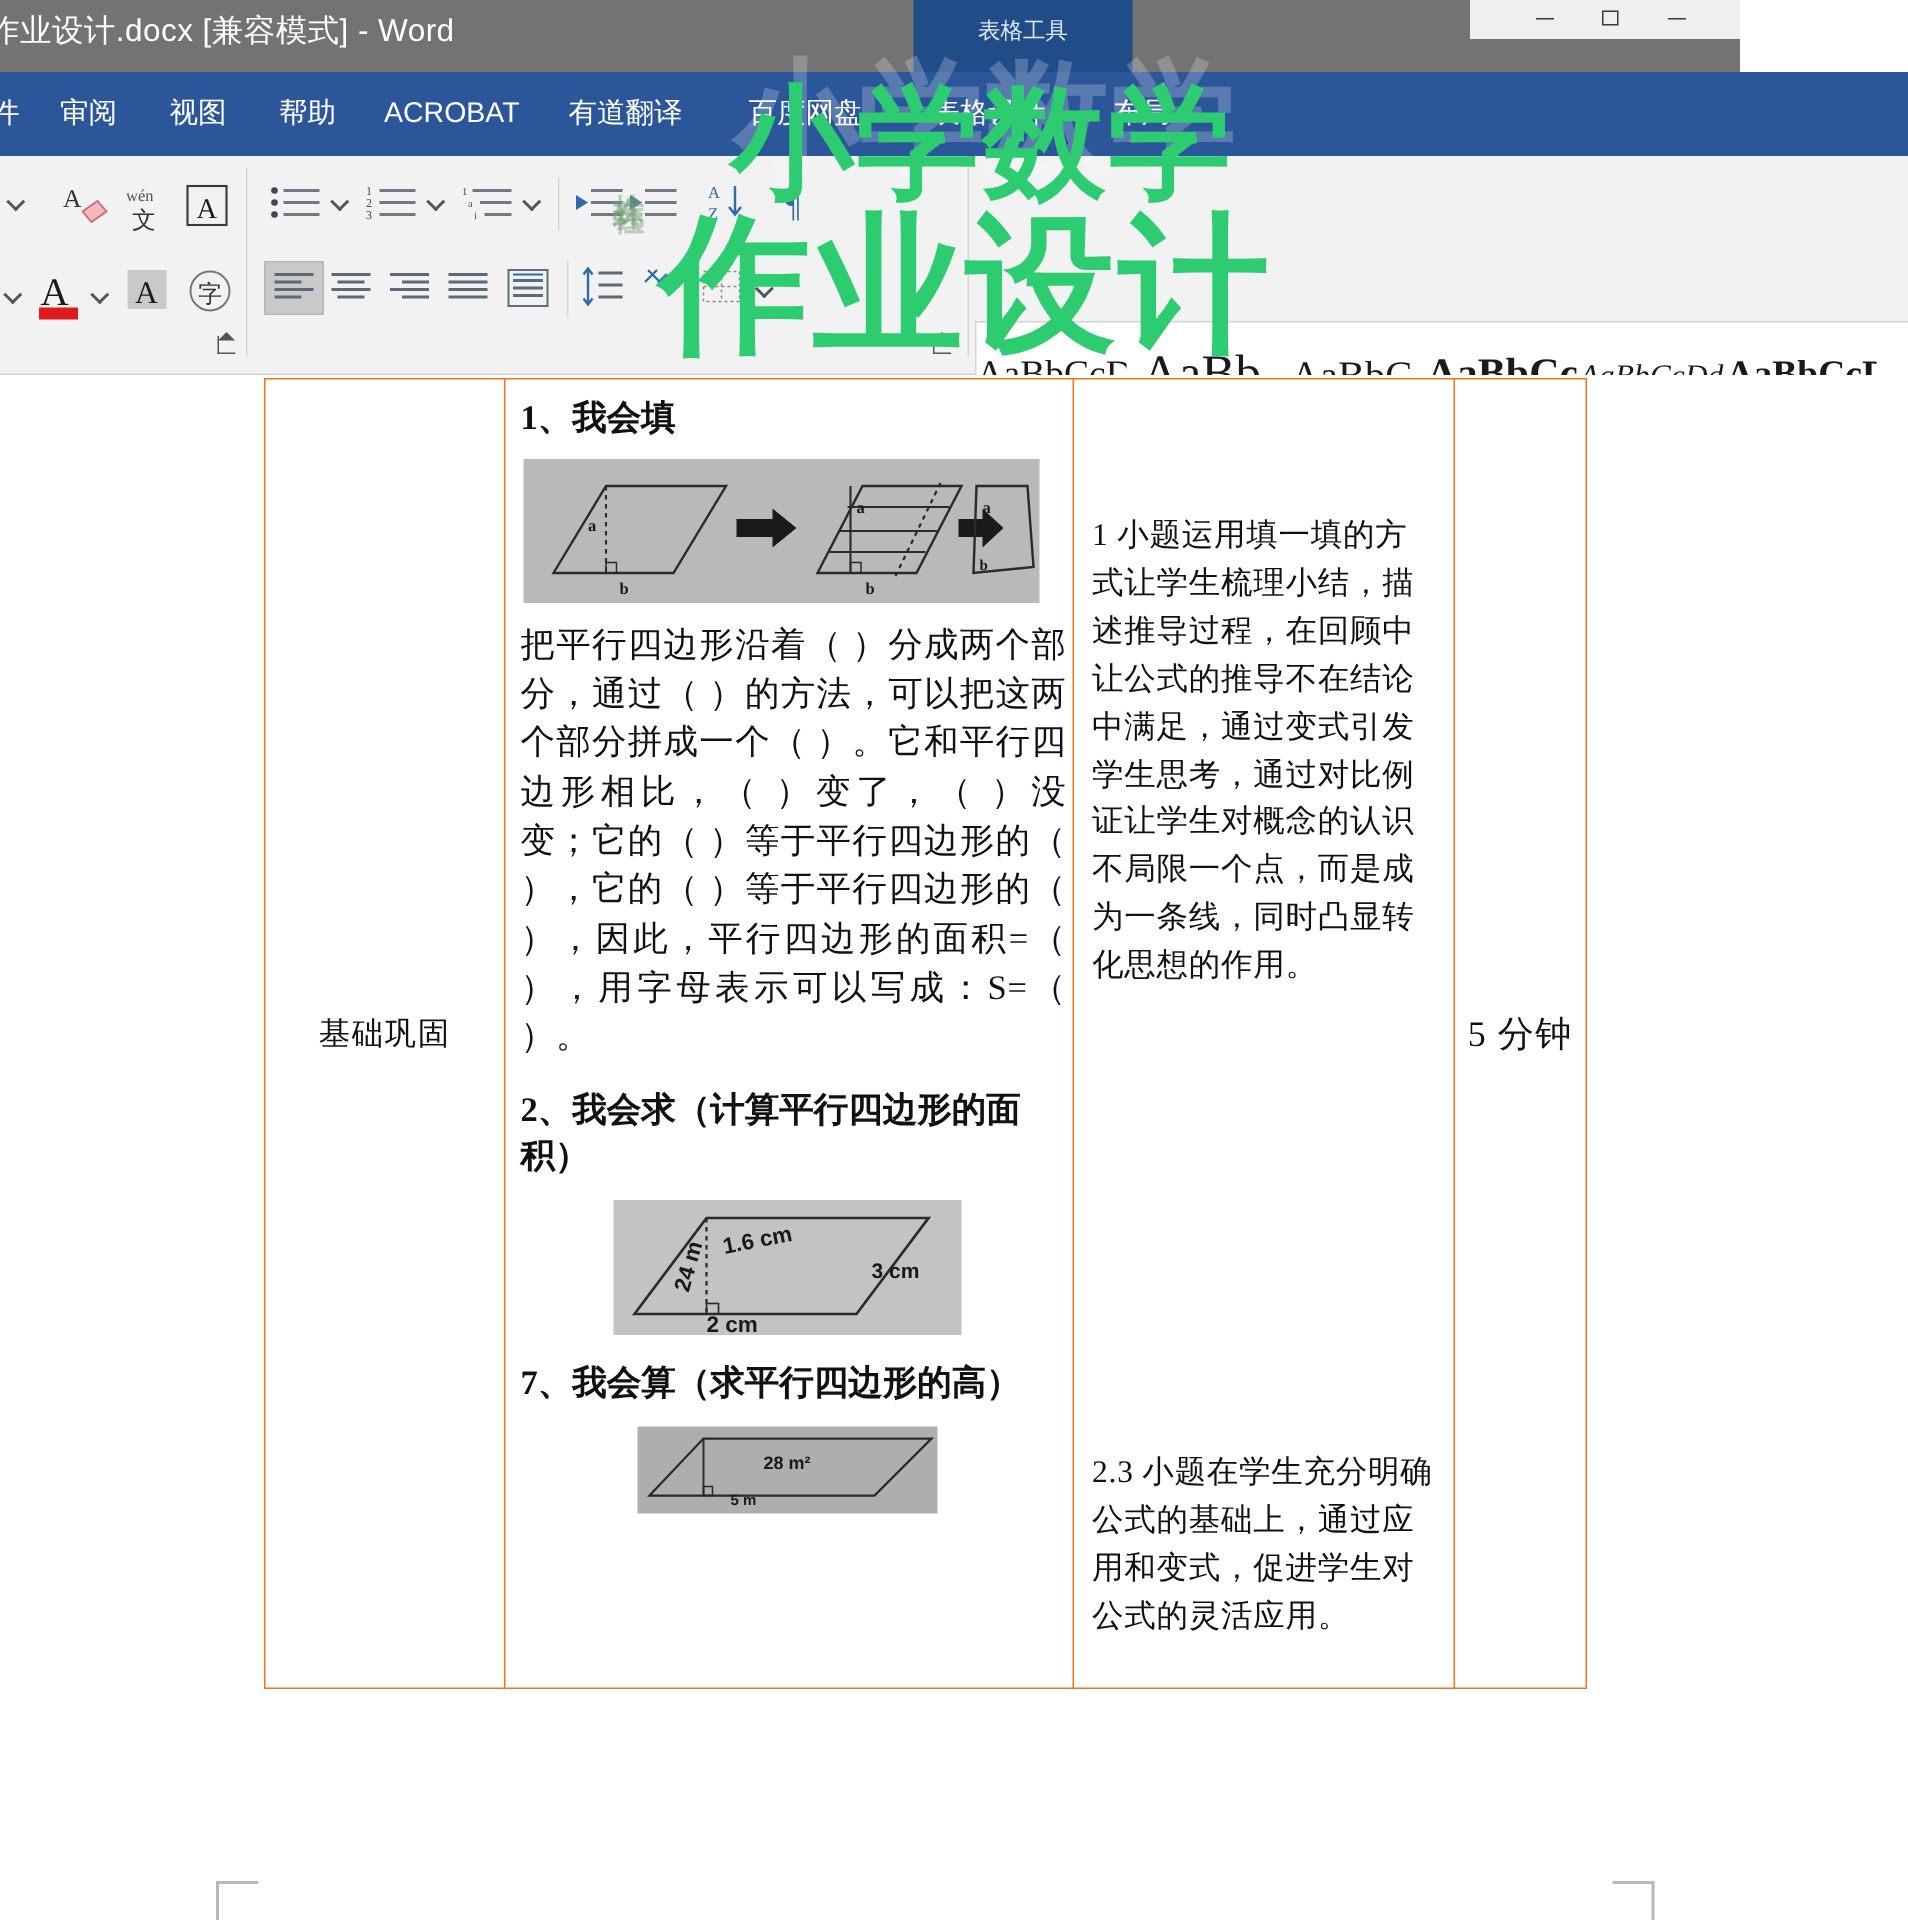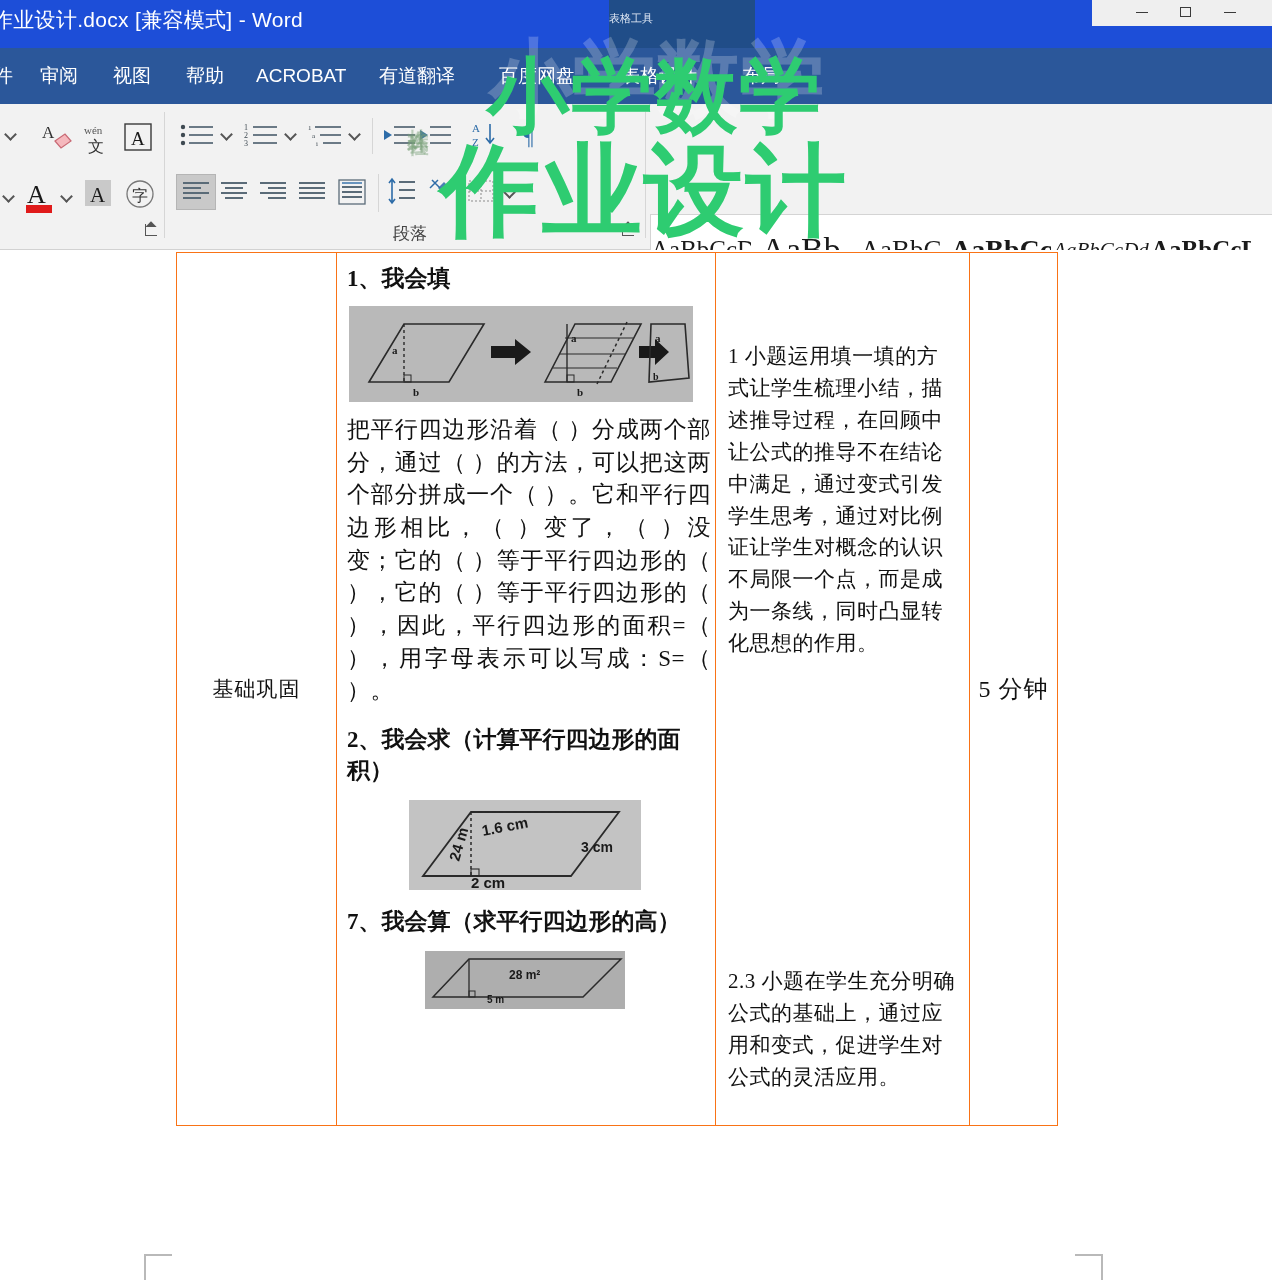--- a/index.html
+++ b/index.html
@@ -6,35 +6,35 @@
   html, body {
     width: 1272px; height: 1280px;
     font-family: "Liberation Sans", "DejaVu Sans", sans-serif;
     background: #ffffff;
     overflow: hidden;
   }
   #app { position: relative; width: 1272px; height: 1280px; }
 
   
   .titlebar {
-    position: absolute; left: 0; top: 0; width: 1272px; height: 48px;
-    background: #1d4ed8;
+    position: absolute; left: 0; top: 0; width: 1160px; height: 48px;
+    background: #737373;
   }
   .titlebar .doc-title {
     position: absolute; left: -8px; top: 6px;
     color: #ffffff; font-size: 21px; letter-spacing: .3px;
     white-space: nowrap;
   }
   .contextual-tab-group {
     position: absolute; left: 609px; top: 0; width: 146px; height: 48px;
     background: #204d88;
   }
   .contextual-tab-group .ctg-label {
     position: absolute; left: 0; right: 0; top: 11px;
-    color: #dde6f3; font-size: 11px;
+    text-align: center; color: #dde6f3; font-size: 15px;
   }
   .winbtns {
     position: absolute; right: 0; top: 0; width: 180px; height: 26px;
     background: #efefef;
   }
   .winbtns .wb {
     position: absolute; top: 0; width: 44px; height: 26px; background: #efefef;
   }
   .winbtns .wb i {
     position: absolute; left: 16px; top: 12px; width: 12px; height: 1px;
@@ -291,21 +291,20 @@
         <circle cx="16" cy="16" r="13" fill="none" stroke="#777" stroke-width="1.3"></circle>
         <text x="8" y="23" font-family="Liberation Serif, serif" font-size="16" fill="#333">字</text>
       </svg>
     </div>
 
     <div class="dlg-launch" style="left:145px; top:118px">
       <span class="dlg-arrow"></span>
     </div>
 
     <div class="grp-sep" style="left:645px"></div>
-    <div class="grp-label" style="left:170px; width:480px">段落</div>
 
     <div class="ico" style="left:180px; top:18px">
       <svg width="34" height="26" viewBox="0 0 34 26">
         <circle cx="3" cy="5" r="2.2" fill="#3f4a52"></circle>
           <rect x="9" y="4" width="24" height="2" fill="#6b7a86"></rect>
         <circle cx="3" cy="13" r="2.2" fill="#3f4a52"></circle>
           <rect x="9" y="12" width="24" height="2" fill="#6b7a86"></rect>
         <circle cx="3" cy="21" r="2.2" fill="#3f4a52"></circle>
           <rect x="9" y="20" width="24" height="2" fill="#6b7a86"></rect>
       </svg>

